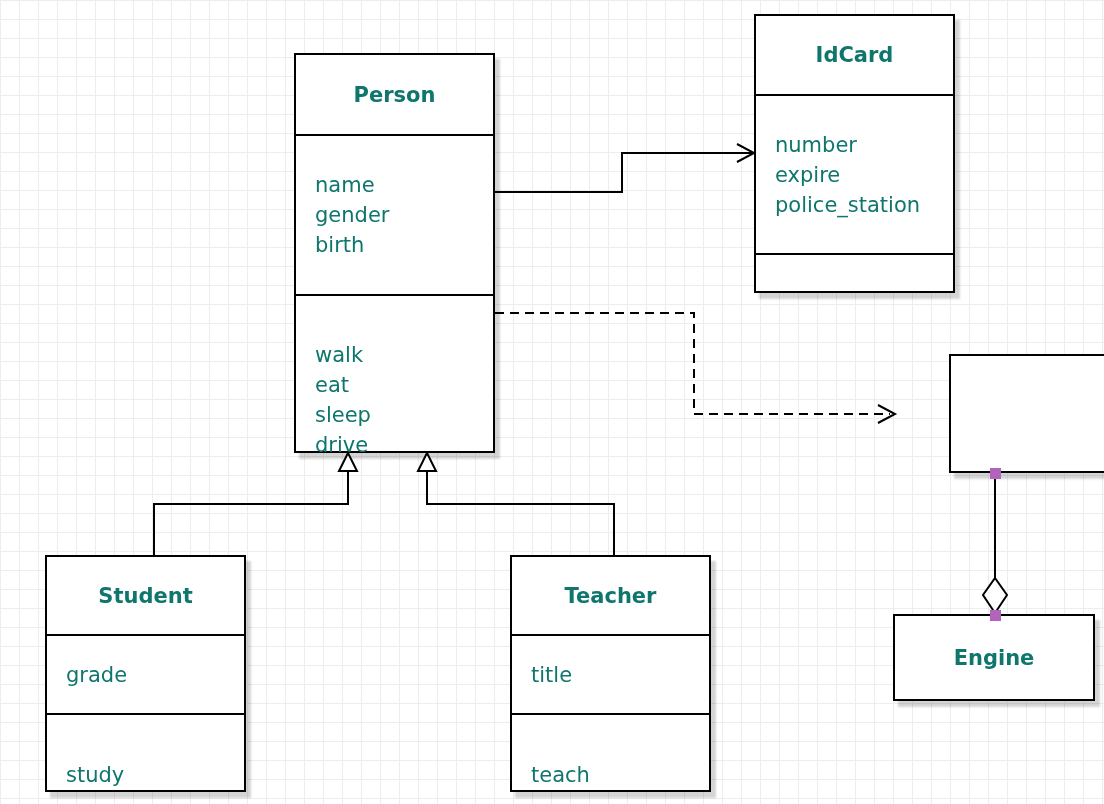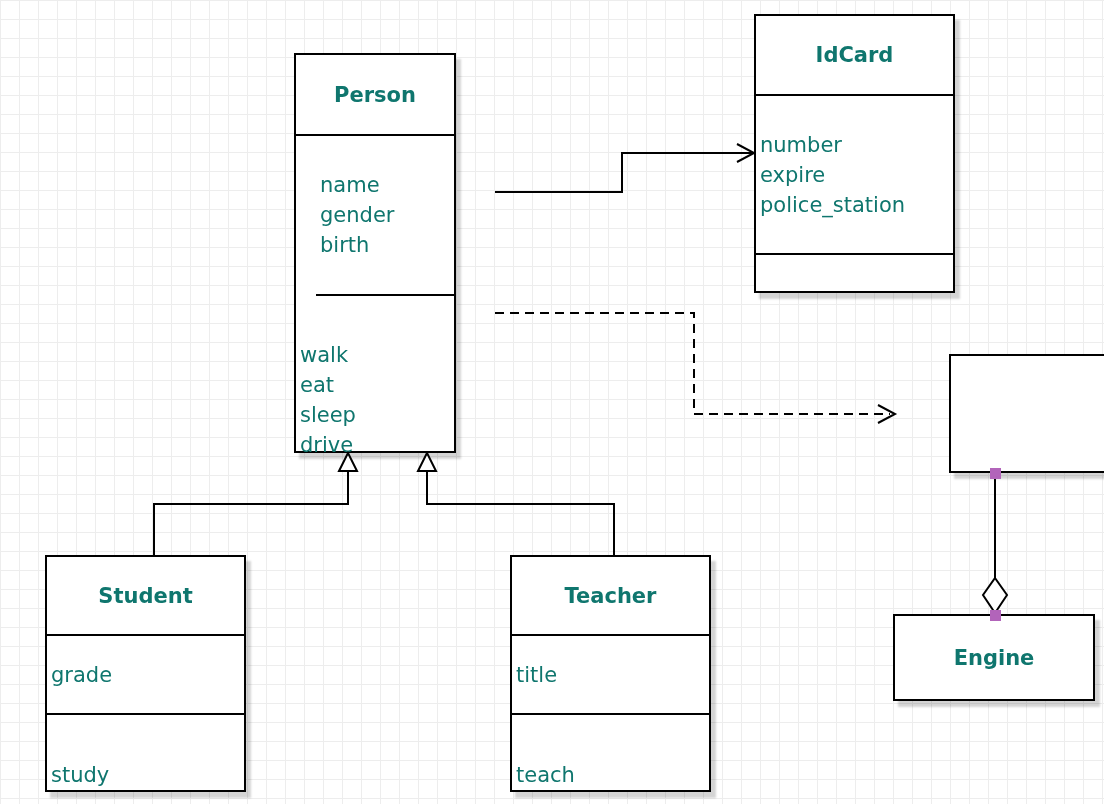--- a/index.html
+++ b/index.html
@@ -40,39 +40,39 @@
     font-weight: bold;
     font-size: 21px;
     border-bottom: 2px solid #000000;
     flex: 0 0 auto;
   }
   .uml-comp {
     box-sizing: border-box;
     display: flex;
     flex-direction: column;
     justify-content: center;
-    padding-left: 4px;
+    padding-left: 19px;
     font-size: 21px;
     line-height: 30px;
     flex: 0 0 auto;
   }
   .uml-comp.mid { border-bottom: 2px solid #000000; }
   .uml-comp.last { flex: 1 1 auto; margin-top: 44px; }
   .uml-single {
     flex: 1 1 auto;
     display: flex;
     align-items: center;
     justify-content: center;
     font-weight: bold;
     font-size: 21px;
   }
   
-  #person  { left: 294px; top: 53px;  width: 162px; height: 400px; }
+  #person  { left: 294px; top: 53px;  width: 201px; height: 400px; }
   #person  .uml-title { height: 81px; }
-  #person  .attrs { height: 160px; margin-left: 20px; }
+  #person  .attrs { height: 160px; }
   #idcard  { left: 754px; top: 14px;  width: 201px; height: 279px; }
   #idcard  .uml-title { height: 80px; }
   #idcard  .attrs { height: 159px; }
   #car     { left: 949px; top: 354px; width: 214px; height: 119px; align-items: flex-end; }
   #engine  { left: 893px; top: 614px; width: 202px; height: 87px; justify-content: flex-end; }
   #student { left: 45px;  top: 555px; width: 201px; height: 237px; }
   #teacher { left: 510px; top: 555px; width: 201px; height: 237px; }
   #student .uml-title, #teacher .uml-title { height: 79px; }
   #student .attrs, #teacher .attrs { height: 79px; }
   #edges {

